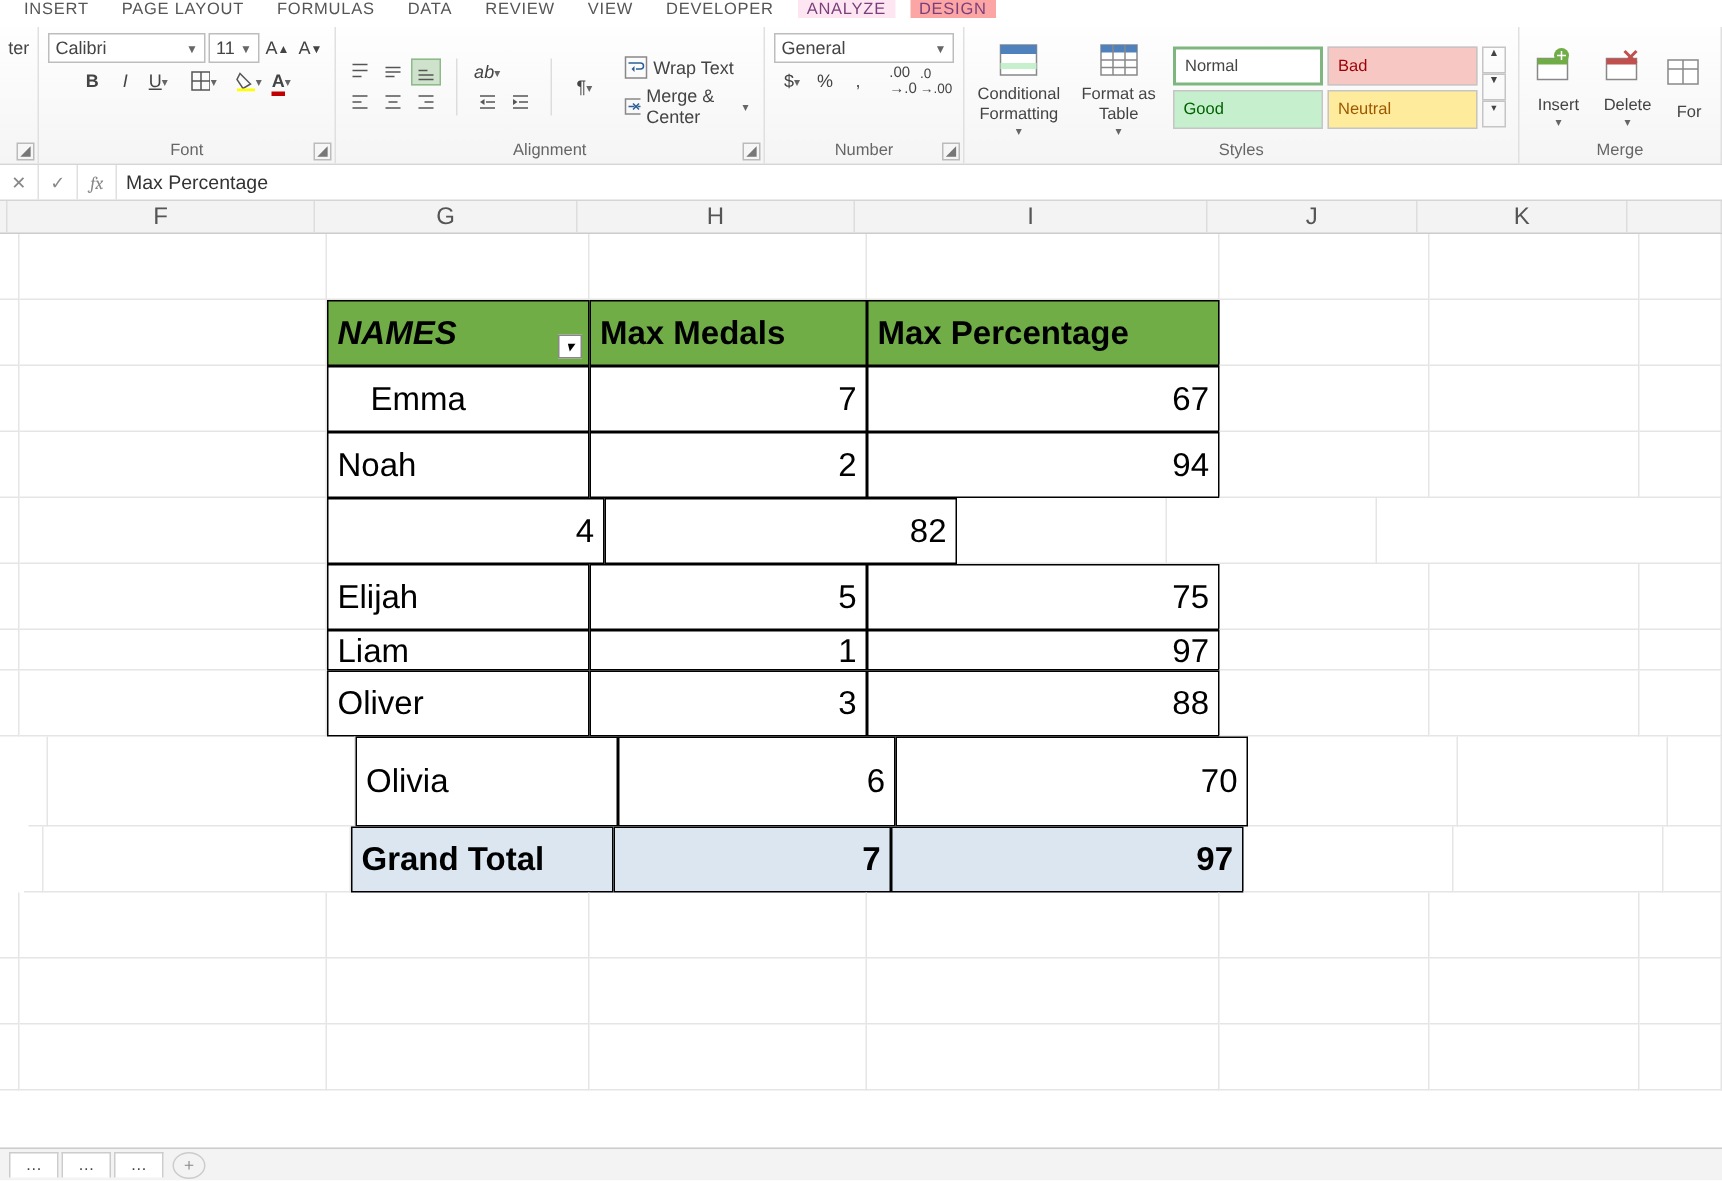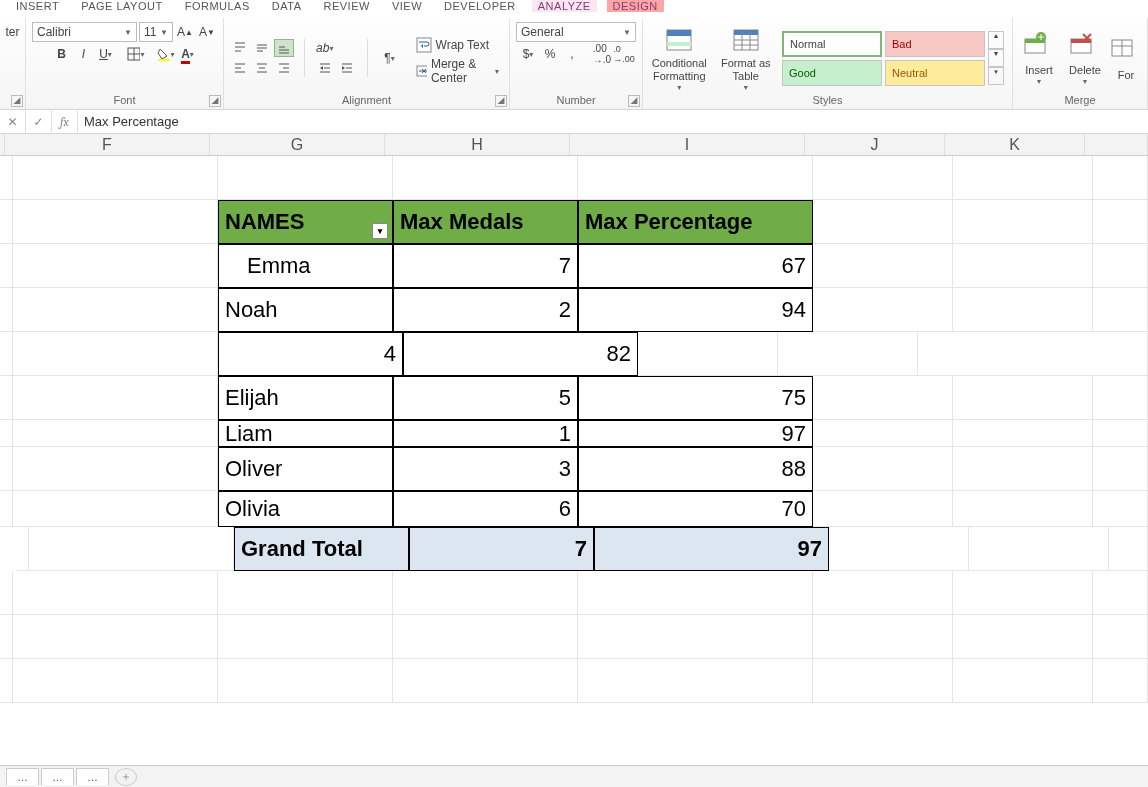--- a/index.html
+++ b/index.html
@@ -53,21 +53,21 @@
   
   .sheet{position:relative;overflow:hidden;height:640px;}
   .col-headers{display:flex;background:#f3f3f3;border-bottom:1px solid #ccc;height:22px;}
   .col-headers div{border-right:1px solid #ddd;display:flex;align-items:center;justify-content:center;font-size:16px;color:#555;}
   .rows{}
   .rowline{display:flex;height:44px;}
   .cell{border-right:1px solid #e5e5e5;border-bottom:1px solid #e5e5e5;display:flex;align-items:center;padding:0 6px;font-size:22px;color:#000;}
 
   
   .pivot-header{background:#70ad47;font-weight:bold;border:1px solid #000 !important;}
-  .pivot-header.names{justify-content:space-between;position:relative;}
+  .pivot-header.names{justify-content:space-between;position:relative;font-style:italic;}
   .filter-btn{width:16px;height:16px;background:#fff;border:1px solid #888;display:flex;align-items:center;justify-content:center;font-size:9px;cursor:pointer;position:absolute;right:4px;bottom:4px;}
   .pivot-body{border:1px solid #000 !important;}
   .pivot-body.num{justify-content:flex-end;}
   .pivot-total{background:#dce6f1;font-weight:bold;border:1px solid #000 !important;}
   .pivot-total.num{justify-content:flex-end;}
 
   
   .sheet-tabs{position:absolute;bottom:0;left:0;right:0;height:22px;background:#f3f3f3;border-top:1px solid #ccc;display:flex;align-items:center;padding-left:6px;gap:2px;font-size:11px;}
   .sheet-tabs .stab{padding:2px 10px;background:#fff;border:1px solid #ccc;border-bottom:none;cursor:pointer;}
   .sheet-tabs .addsheet{width:22px;height:18px;border:1px solid #ccc;border-radius:50%;display:flex;align-items:center;justify-content:center;cursor:pointer;margin-left:4px;color:#888;}
@@ -445,21 +445,21 @@
       <div class="rowline" style="height: 44px;">
         <div class="cell" style="width: 5px; border-right: 1px solid rgb(229, 229, 229);"></div>
         <div class="cell " style="width: 205px;"></div>
         <div class="cell pivot-body" style="width: 175px;">Oliver</div>
         <div class="cell pivot-body num" style="width: 185px;">3</div>
         <div class="cell pivot-body num" style="width: 235px;">88</div>
         <div class="cell " style="width: 140px;"></div>
         <div class="cell " style="width: 140px;"></div>
         <div class="cell" style="flex: 1 1 0%;"></div>
       </div>
-      <div class="rowline" style="height: 36px;">
+      <div class="rowline" style="height: 60px; padding-left: 19px;">
         <div class="cell" style="width: 5px; border-right: 1px solid rgb(229, 229, 229);"></div>
         <div class="cell " style="width: 205px;"></div>
         <div class="cell pivot-body" style="width: 175px;">Olivia</div>
         <div class="cell pivot-body num" style="width: 185px;">6</div>
         <div class="cell pivot-body num" style="width: 235px;">70</div>
         <div class="cell " style="width: 140px;"></div>
         <div class="cell " style="width: 140px;"></div>
         <div class="cell" style="flex: 1 1 0%;"></div>
       </div>
       <div class="rowline" style="height: 44px; margin-left: 16px;">

